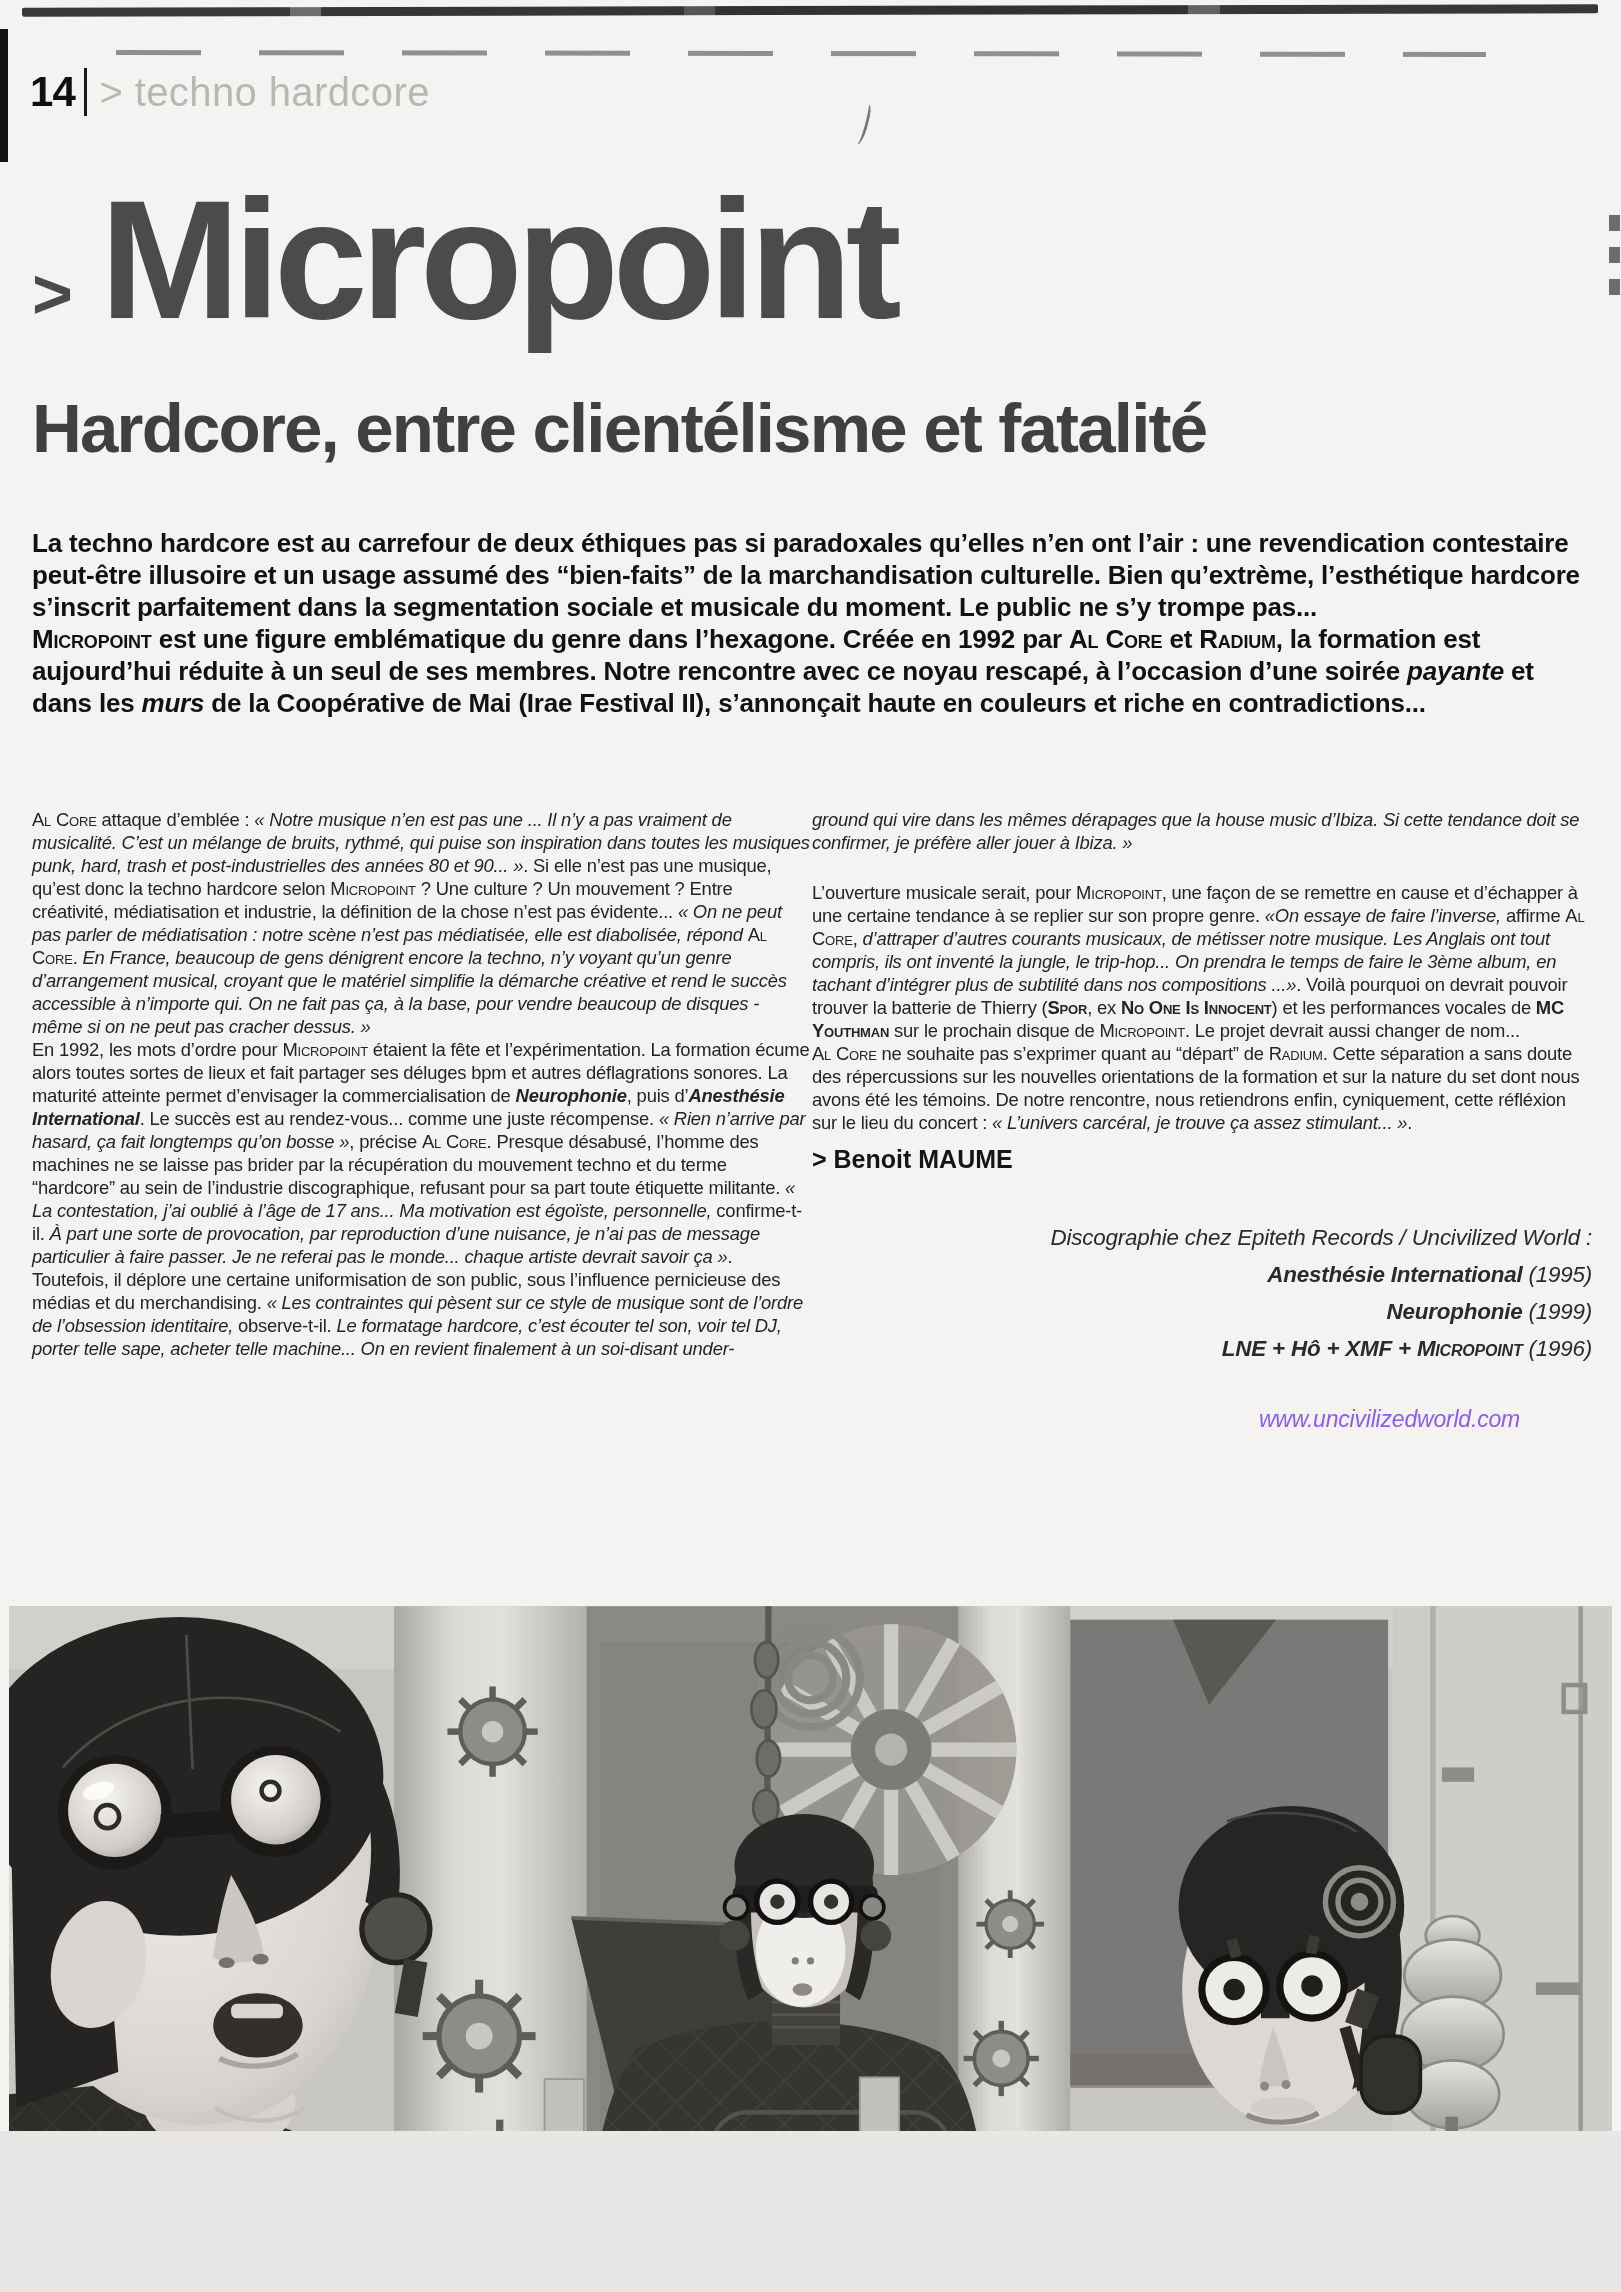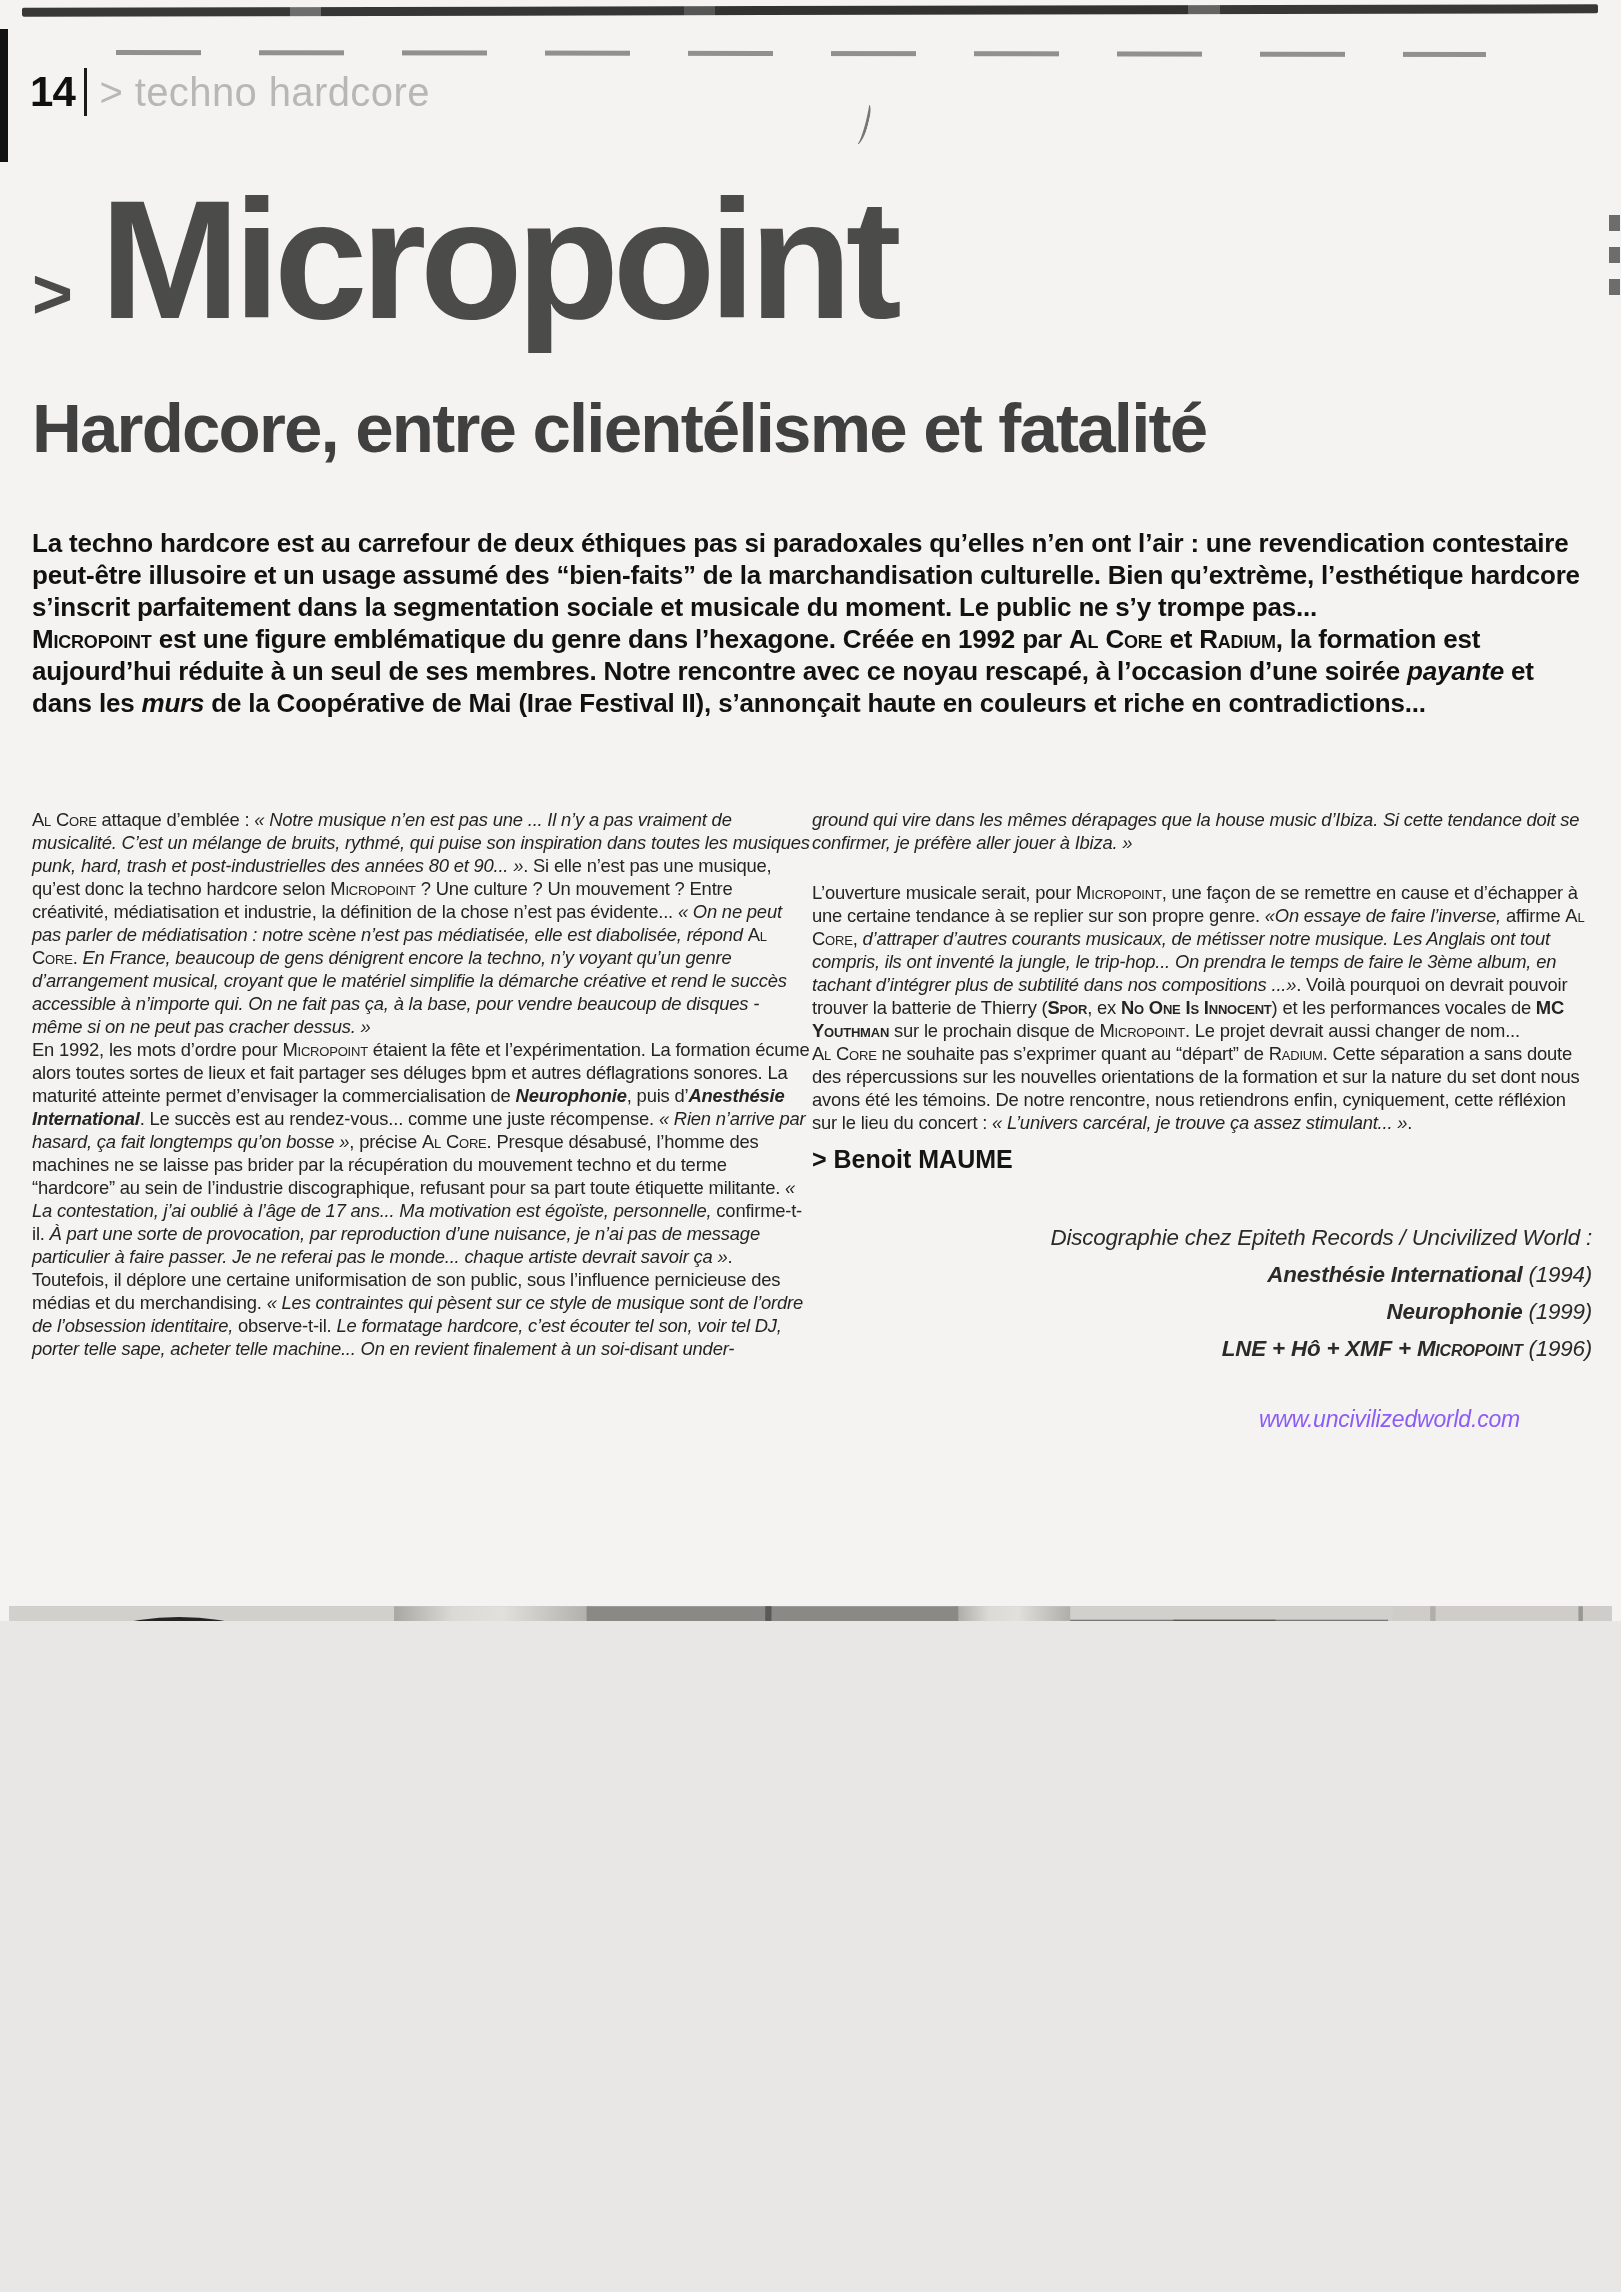--- a/index.html
+++ b/index.html
@@ -1,16 +1,16 @@
 <!DOCTYPE html>
 <html style="font-size:14.3px"><head>
 <meta charset="utf-8">
 <style>
   html,body{margin:0;padding:0;background:#e8e7e5;}
-  .page{position:relative;width:1621px;height:1621px;background:#f4f3f1;overflow:hidden;
+  .page{position:relative;width:1621px;height:2131px;background:#f4f3f1;overflow:hidden;
         font-family:"Liberation Sans",sans-serif;color:#1f1f1f;}
   
   .scan-bar-top{position:absolute;top:6.3px;left:21.5px;width:1576px;height:9px;opacity:.85;
     background:linear-gradient(90deg,#171717 0 17%,#555 17% 19%,#141414 19% 42%,#3a3a3a 42% 44%,#101010 44% 74%,#4a4a4a 74% 76%,#161616 76% 100%);
     transform:rotate(-0.12deg);border-radius:1.8px;}
   .scan-dashes{position:absolute;top:51px;left:116px;width:1370px;height:5.4px;opacity:.5;
     background:repeating-linear-gradient(90deg,#2d2d2d 0 85px,transparent 85px 143px);transform:rotate(.08deg);}
   .scan-left-mark{position:absolute;top:29px;left:0;width:8px;height:133px;background:#121212;}
   .scan-pen{position:absolute;top:104px;left:858px;width:7.2px;height:41px;border-right:3.6px solid #4d4d4d;
     border-radius:60% 40%;transform:rotate(14deg);opacity:.75;}
@@ -84,21 +84,21 @@
       <p><span class="run-sc">Al Core</span><span> attaque d’emblée : </span><span class="run-i">« Notre musique n’en est pas une ... Il n’y a pas vraiment de musicalité. C’est un mélange de bruits, rythmé, qui puise son inspiration dans toutes les musiques punk, hard, trash et post-industrielles des années 80 et 90... »</span><span>. Si elle n’est pas une musique, qu’est donc la techno hardcore selon </span><span class="run-sc">Micropoint</span><span> ? Une culture ? Un mouvement ? Entre créativité,  médiatisation et industrie, la définition de la chose n’est pas évidente... </span><span class="run-i">« On ne peut pas parler de médiatisation : notre scène n’est pas médiatisée, elle est diabolisée, répond </span><span class="run-sc">Al Core</span><span>. </span><span class="run-i">En France, beaucoup de gens dénigrent encore la techno, n’y voyant qu’un genre d’arrangement musical, croyant que le matériel simplifie la démarche créative et rend le succès accessible à n’importe qui. On ne fait pas ça, à la base, pour vendre beaucoup de disques - même si on ne peut pas cracher dessus. »</span></p>
       <p><span>En 1992, les mots d’ordre pour </span><span class="run-sc">Micropoint</span><span> étaient la fête et l’expérimentation. La formation écume alors toutes sortes de  lieux et fait partager ses déluges bpm et autres déflagrations sonores. La maturité atteinte permet d’envisager la commercialisation de </span><span class="run-bi">Neurophonie</span><span>, puis d’</span><span class="run-bi">Anesthésie International</span><span>. Le succès est au rendez-vous...  comme une juste récompense. </span><span class="run-i">« Rien n’arrive par hasard, ça fait longtemps qu’on bosse »</span><span>, précise </span><span class="run-sc">Al Core</span><span>. Presque désabusé, l’homme des machines ne se laisse pas brider par la récupération du mouvement techno et du terme “hardcore” au sein de l’industrie discographique, refusant pour sa part toute étiquette militante. </span><span class="run-i">« La contestation, j’ai oublié à l’âge de 17 ans... Ma motivation est égoïste, personnelle, </span><span>confirme-t-il. </span><span class="run-i">À part une sorte de provocation, par reproduction d’une nuisance, je n’ai pas de message particulier à faire passer. Je ne referai pas le monde... chaque artiste devrait savoir ça »</span><span>. Toutefois, il déplore une certaine uniformisation de son public, sous l’influence pernicieuse des médias et du merchandising. </span><span class="run-i">« Les contraintes qui pèsent sur ce style de musique sont de l’ordre de l’obsession identitaire, </span><span>observe-t-il. </span><span class="run-i">Le formatage hardcore, c’est écouter tel son, voir tel DJ, porter telle sape, acheter telle machine... On en revient finalement à un soi-disant under-</span></p>
     </div>
     <div class="col">
       <p><span class="run-i">ground qui vire dans les mêmes dérapages que la house music d’Ibiza. Si cette tendance doit se confirmer,  je préfère aller jouer à Ibiza. »</span></p>
       <p class="gap-before"><span>L’ouverture musicale serait, pour </span><span class="run-sc">Micropoint</span><span>, une façon de se remettre en cause et d’échapper à une certaine tendance à se replier sur son propre genre. </span><span class="run-i">«On essaye de faire l’inverse, </span><span>affirme </span><span class="run-sc">Al Core</span><span>, </span><span class="run-i">d’attraper d’autres courants musicaux, de métisser notre musique. Les Anglais ont tout compris, ils ont inventé la jungle, le trip-hop... On prendra le temps de faire le 3ème album, en tachant d’intégrer plus de subtilité dans nos compositions ...»</span><span>. Voilà pourquoi on devrait pouvoir trouver la batterie de Thierry (</span><span class="run-bsc">Spor</span><span>, ex </span><span class="run-bsc">No One Is Innocent</span><span>) et les performances vocales de </span><span class="run-bsc">MC Youthman</span><span> sur le prochain disque de </span><span class="run-sc">Micropoint</span><span>. Le projet devrait aussi changer de nom...</span></p>
       <p><span class="run-sc">Al Core</span><span> ne souhaite pas s’exprimer quant au “départ” de </span><span class="run-sc">Radium</span><span>. Cette séparation a sans doute des répercussions sur les nouvelles orientations de la formation et sur la nature du set dont nous avons été les témoins. De notre rencontre, nous retiendrons enfin, cyniquement, cette réfléxion sur le lieu du concert : </span><span class="run-i">« L’univers carcéral, je trouve ça assez stimulant... »</span><span>.</span></p>
       <p class="byline">&gt; Benoit MAUME</p>
       <div class="disco">
         <p class="disco-line"><span class="run-i">Discographie chez Epiteth Records / Uncivilized World :</span></p>
-        <p class="disco-line"><span class="run-bi">Anesthésie International</span><span class="run-i"> (1994)</span></p>
+        <p class="disco-line"><span class="run-bi">Anesthésie International</span><span class="run-i"> (1995)</span></p>
         <p class="disco-line"><span class="run-bi">Neurophonie</span><span class="run-i"> (1999)</span></p>
         <p class="disco-line"><span class="run-bi">LNE + Hô + XMF + </span><span class="run-bisc">Micropoint</span><span class="run-i"> (1996)</span></p>
         <p class="website">www.uncivilizedworld.com</p>
       </div>
     </div>
   </div>
 
   <div class="photo">
     <svg viewBox="0 0 1790 742" xmlns="http://www.w3.org/2000/svg">
       <defs>

